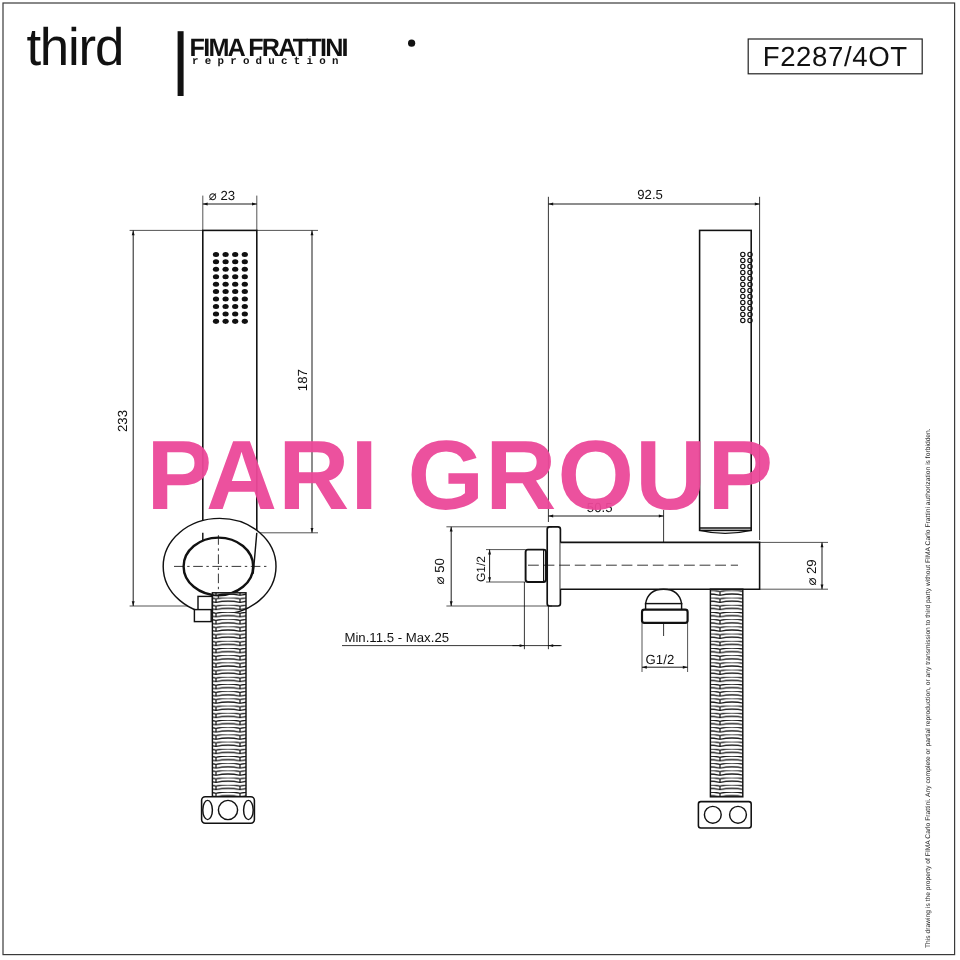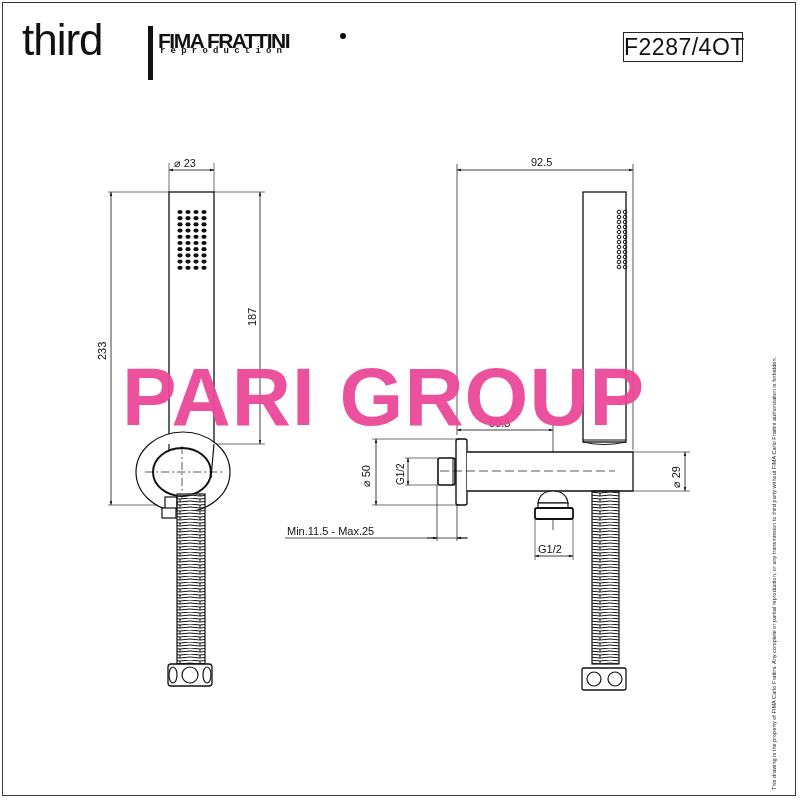--- a/index.html
+++ b/index.html
@@ -3,21 +3,21 @@
   <meta charset="utf-8">
   <style>
     html, body { margin: 0; padding: 0; background: #ffffff; }
     body { width: 800px; height: 800px; overflow: hidden; position: relative; font-family: "Liberation Sans", sans-serif; }
     .frame { position: absolute; left: 2px; top: 2px; width: 794px; height: 794px; border: 1px solid #3a3a3a; box-sizing: border-box; }
     .logo-fima { position: absolute; left: 22px; top: 14px; font-family: "Liberation Sans", sans-serif; font-size: 44px; letter-spacing: -1px; color: #111; line-height: 52px; }
     .logo-bar { position: absolute; left: 148px; top: 26px; width: 5px; height: 54px; background: #111; }
     .logo-carlo { position: absolute; left: 158px; top: 30px; font-family: "Liberation Sans", sans-serif; font-size: 21px; font-weight: bold; letter-spacing: -1.5px; color: #111; line-height: 22px; }
     .logo-dot { position: absolute; left: 340px; top: 33px; width: 6px; height: 6px; border-radius: 50%; background: #111; }
     .logo-rub { position: absolute; left: 160px; top: 46px; font-family: "Liberation Mono", monospace; font-size: 9px; font-weight: bold; letter-spacing: 5.2px; color: #111; }
-    .code-box { position: absolute; left: 623px; top: 32px; width: 120px; height: 30px; border: 1px solid #222; box-sizing: border-box; font-family: "Liberation Sans", sans-serif; font-size: 23px; color: #111; text-align: center; line-height: 28px; letter-spacing: 0.5px; }
+    .code-box { position: absolute; left: 623px; top: 32px; width: 146px; height: 30px; border: 1px solid #222; box-sizing: border-box; font-family: "Liberation Sans", sans-serif; font-size: 23px; color: #111; text-align: center; line-height: 28px; letter-spacing: 0.5px; }
     svg.drawing { position: absolute; left: 0; top: 0; }
     .watermark { position: absolute; left: 122px; top: 352px; font-family: "Liberation Sans", sans-serif; font-weight: bold; font-size: 82px; color: #ec4899; letter-spacing: 1px; opacity: 0.95; pointer-events: none; white-space: nowrap; line-height: 90px; }
     .footer-note { position: absolute; left: 771px; top: 790px; transform-origin: 0 0; transform: rotate(-90deg); font-family: "Liberation Sans", sans-serif; font-size: 5.6px; color: #222; white-space: nowrap; width: 480px; }
     .dim { font-family: "Liberation Sans", sans-serif; font-size: 11px; fill: #111; }
   </style>
 </head>
 <body>
 
 <div class="frame"></div>
 

